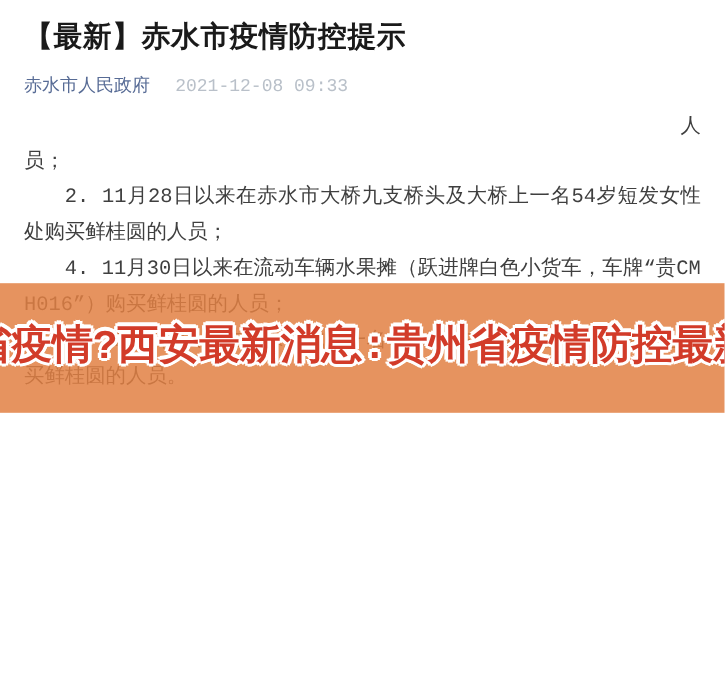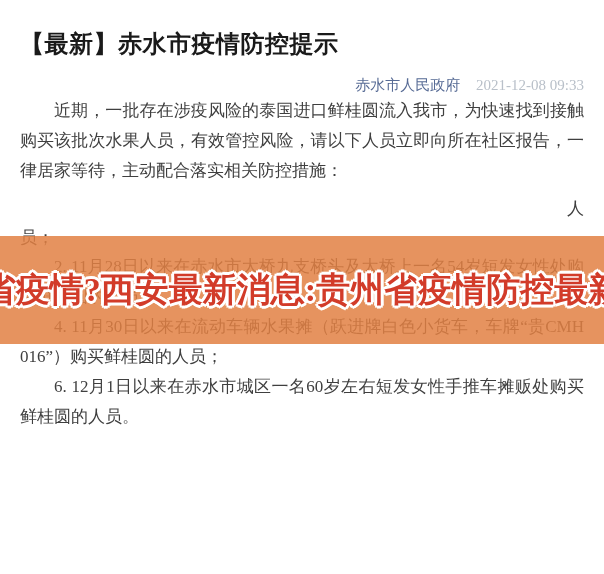--- a/index.html
+++ b/index.html
@@ -2,37 +2,36 @@
 <html><head>
 <meta charset="utf-8">
 <style>
   html,body{margin:0;padding:0;background:#ffffff;}
   .page{
     position:relative;
     width:604px;height:444px;
     background:#ffffff;
     overflow:hidden;
     box-sizing:border-box;
-    padding:28px 20px 0 20px;
-    font-family:Liberation Serif, serif;
+    padding:16px 20px 0 20px;
+    font-family:Liberation Mono, monospace;
   }
   .title{
     margin:0;
     font-size:24px;
     line-height:33px;
     font-weight:700;
     color:#1a1a1a;
     letter-spacing:.5px;
   }
   .byline{
     margin-top:13px;
     font-size:15px;
     line-height:22px;
     white-space:nowrap;
-    text-align:right;
   }
   .author{color:#576b95;margin-right:12px;cursor:pointer;}
   .pubdate{color:#b9c0c9;}
   .greeting{
     margin:27px 0 0 0;
     font-size:17px;
     line-height:26px;
     color:#3f3f3f;
   }
   p.para{
@@ -84,21 +83,20 @@
 <div class="page">
 
   <h1 class="title">【最新】赤水市疫情防控提示</h1>
 
   <div class="byline">
     <span class="author">赤水市人民政府</span>
     <span class="pubdate">2021-12-08 09:33</span>
   </div>
 
 
-  <p class="para intro">近期，一批存在涉疫风险的泰国进口鲜桂圆流入我市，为快速找到接触购买该批次水果人员，有效管控风险，请以下人员立即向所在社区报告，一律居家等待，主动配合落实相关防控措施：</p>
 
   <div class="item1">
     <div class="l1">人</div>
     <div class="l2">员；</div>
   </div>
 
   <p class="para item">2. 11月28日以来在赤水市大桥九支桥头及大桥上一名54岁短发女性处购买鲜桂圆的人员；</p>
   <p class="para item">4. 11月30日以来在流动车辆水果摊（跃进牌白色小货车，车牌“贵CMH016”）购买鲜桂圆的人员；</p>
   <p class="para item">6. 12月1日以来在赤水市城区一名60岁左右短发女性手推车摊贩处购买鲜桂圆的人员。</p>
 

